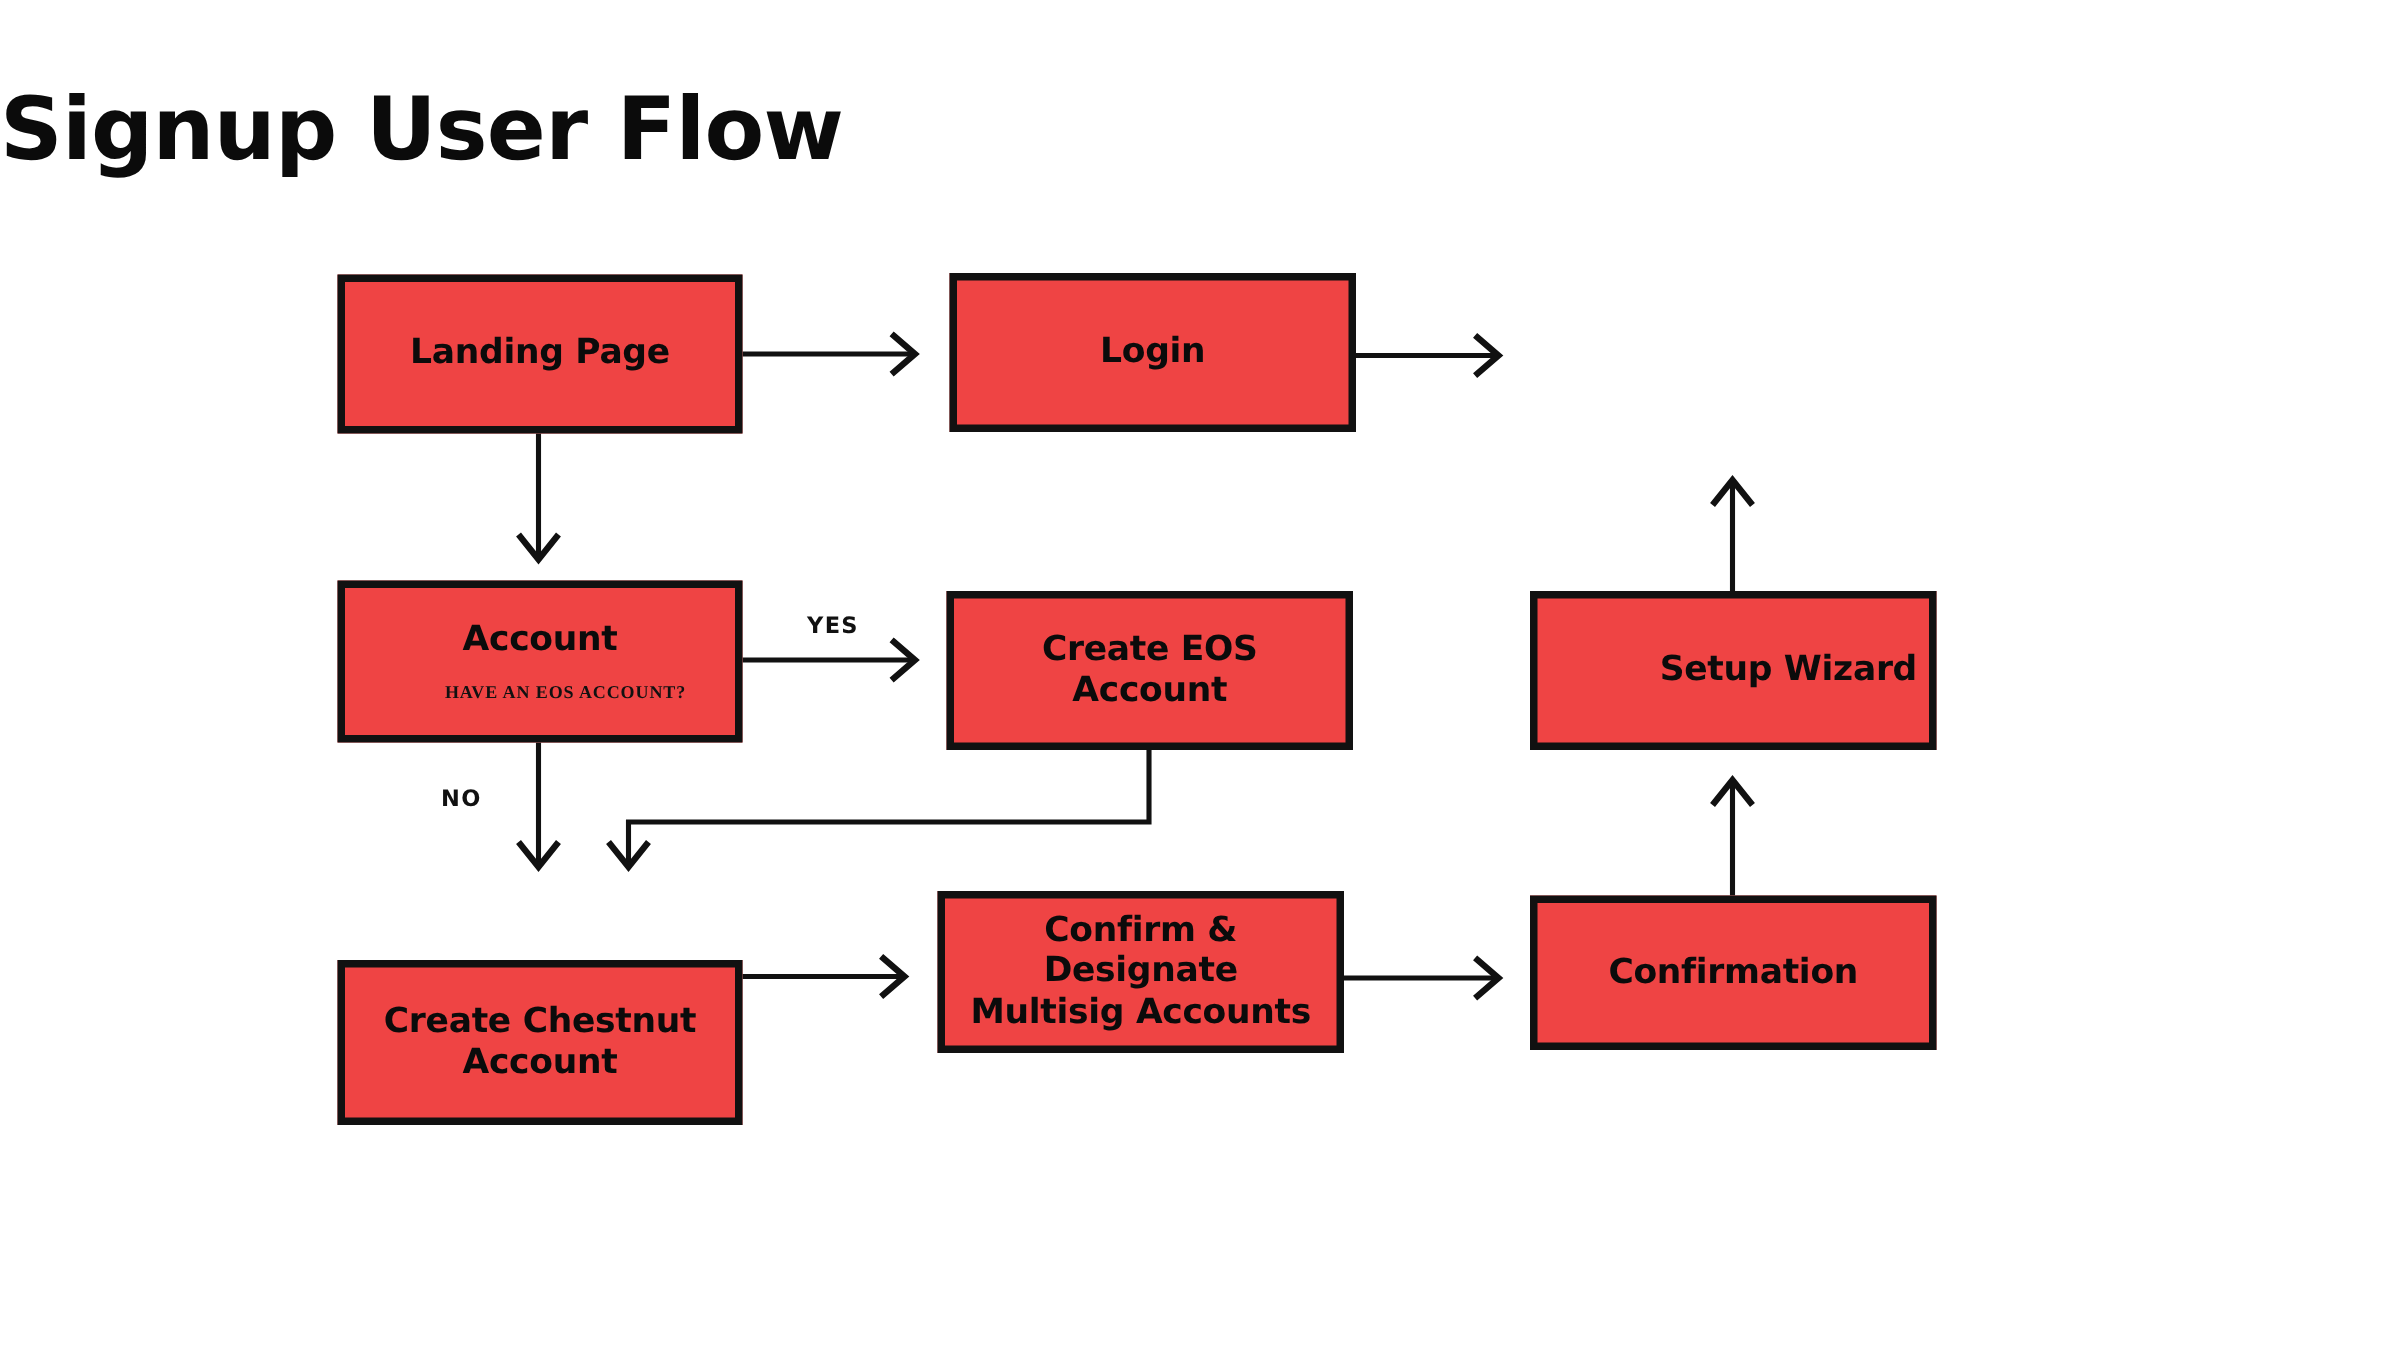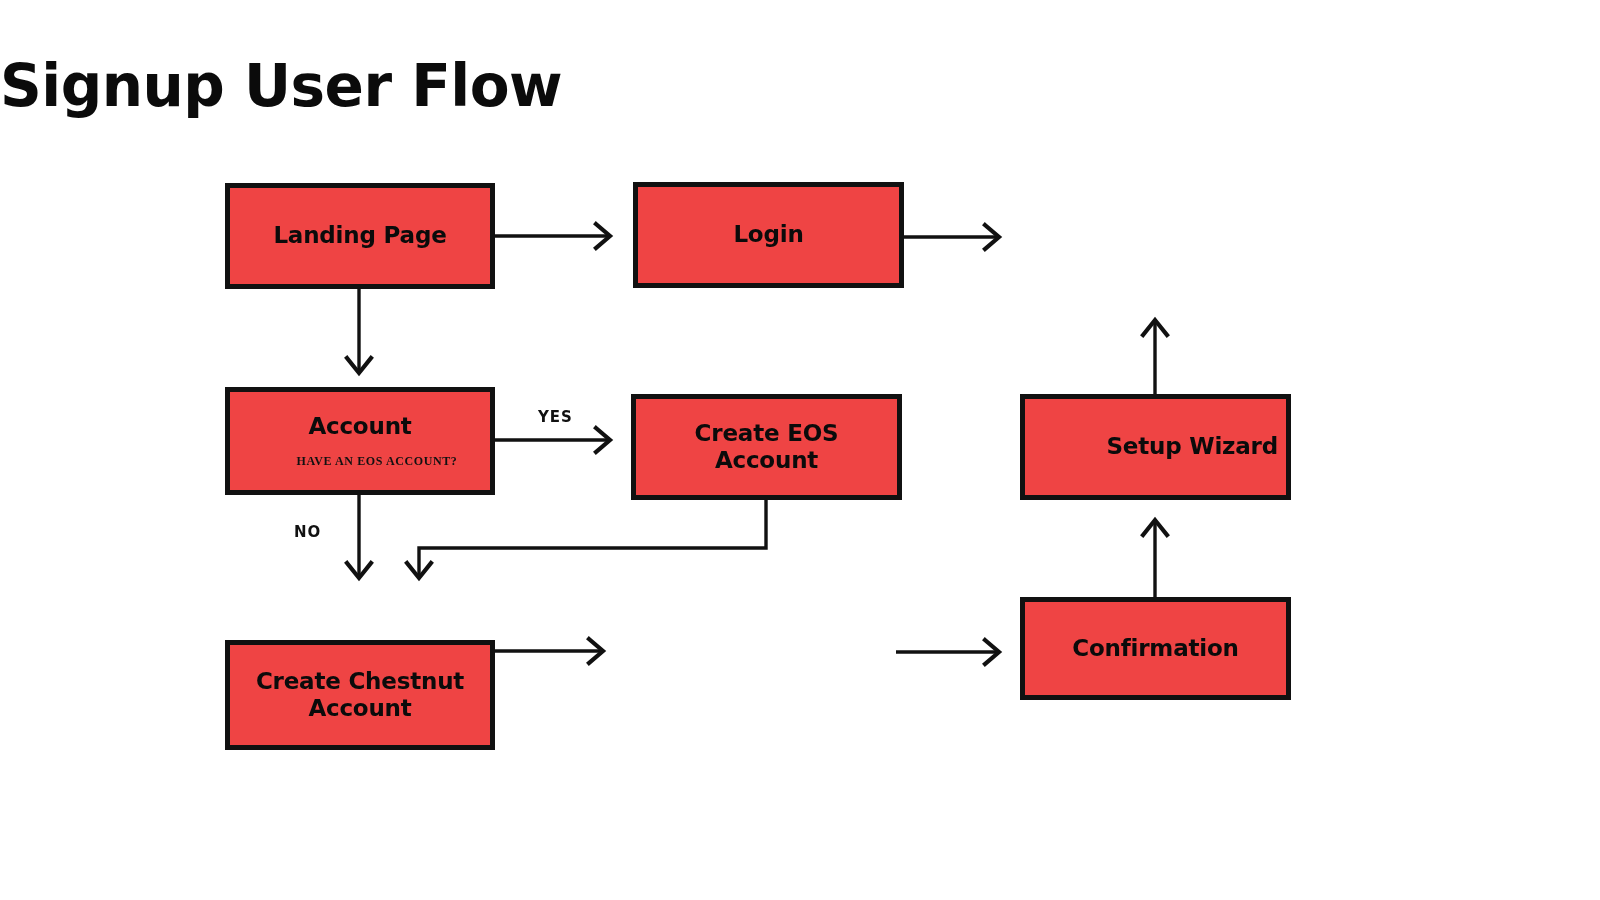--- a/index.html
+++ b/index.html
@@ -185,18 +185,23 @@
 
   <div class="node" style="left:1020px; top:394px; width:271px; height:106px;align-items:flex-end;">
     <span class="node-label">Setup Wizard</span>
   </div>
 
   <div class="node" style="left:225px; top:596px; width:270px; height:110px;margin-top:44px;">
     <span class="node-label">Create Chestnut
 Account</span>
   </div>
 
+  <div class="node" style="left:625px; top:594px; width:271px; height:108px;">
+    <span class="node-label">Confirm &amp;
+Designate
+Multisig Accounts</span>
+  </div>
 
   <div class="node" style="left:1020px; top:597px; width:271px; height:103px;">
     <span class="node-label">Confirmation</span>
   </div>
 
 </div>
 
 </body></html>

